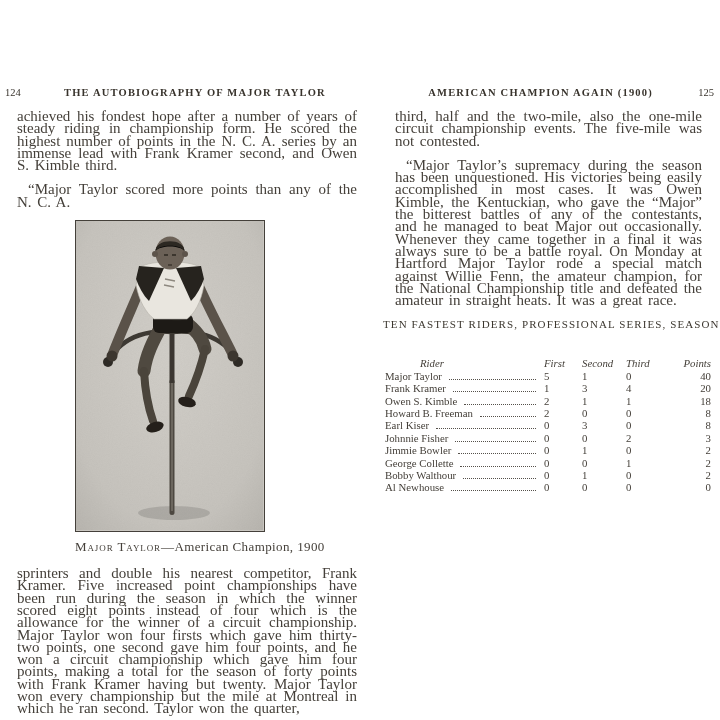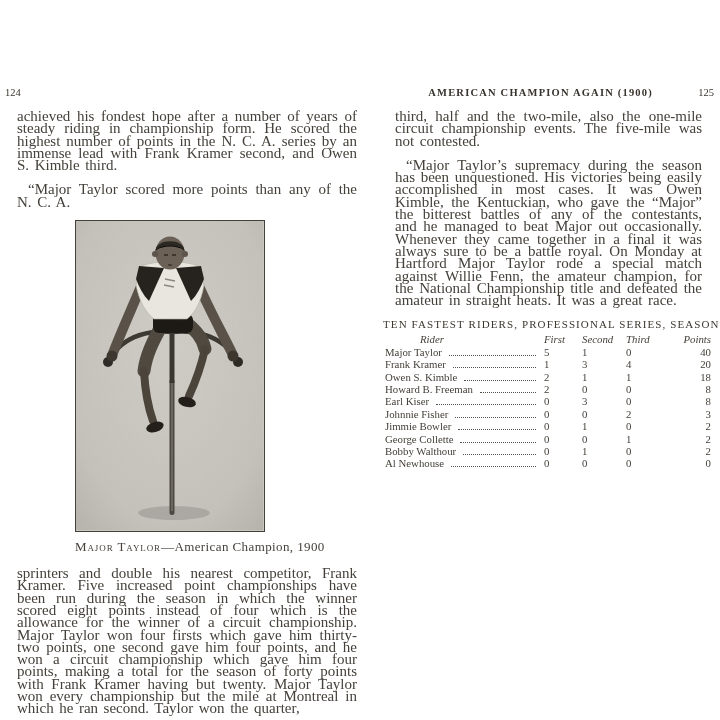--- a/index.html
+++ b/index.html
@@ -37,31 +37,32 @@
     color:#3c372f;white-space:nowrap;}
   .rtable{margin-top:3px;font-size:10.8px;color:#45403a;}
   .trow{display:flex;align-items:baseline;height:12.4px;line-height:12.4px;}
   .thead{font-style:italic;}
   .tname{white-space:nowrap;padding-left:2px;}
   .thead .tname{padding-left:37px;}
   .leader{flex:1;border-bottom:1.7px dotted #55504a;margin:0 8px 3px 7px;}
   .thead .leader{border-bottom:none;}
   .tc{width:38px;flex:none;}
   .tc-second{width:44px;}
-  .tc-third{width:42px;}
+  .tc-third{width:42px;margin-top:24px;}
   .tc-points{width:46px;text-align:right;padding-right:3px;}
 </style>
 </head>
 <body>
 
 <div class="spread">
 
   <div class="page page-left">
     <div class="running-head">
       <span class="pagenum">124</span>
+      <span class="head-title">THE AUTOBIOGRAPHY OF MAJOR TAYLOR</span>
     </div>
 
     <p class="body first">achieved his fondest hope after a number of years of steady riding in championship form.  He scored the highest number of points in the N. C. A. series by an immense lead with Frank Kramer second, and Owen S. Kimble third.</p>
     <p class="body indent">“Major Taylor scored more points than any of the N. C. A.</p>
 
     <figure>
       <div class="photo-frame">
         <svg width="187" height="309" viewBox="0 0 187 309">
           <defs>
             <filter id="grain" x="0" y="0" width="100%" height="100%">

